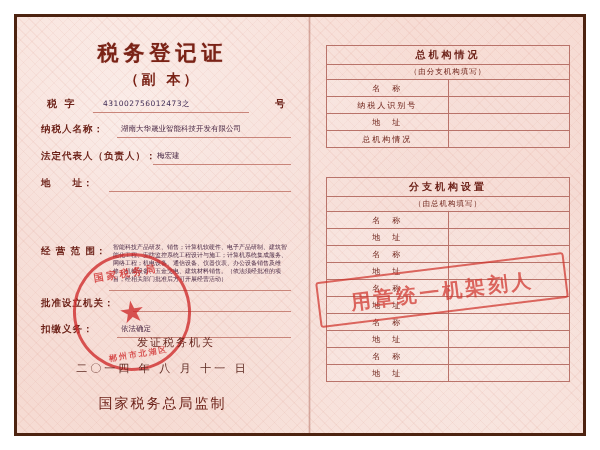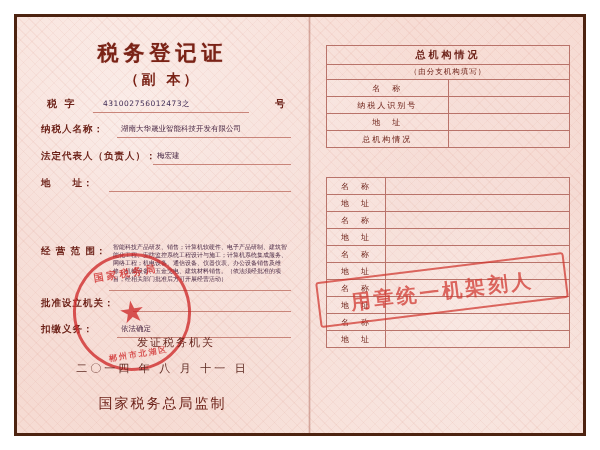--- a/index.html
+++ b/index.html
@@ -373,20 +373,26 @@
         </tr>
         <tr>
           <td class="key">总机构情况</td>
           <td class="blank"></td>
         </tr>
       </tbody>
         </table>
 
       <table class="box" style="top:160px;">
         <tbody>
+            <tr>
+              <td class="hdr" colspan="2">分支机构设置</td>
+            </tr>
+        <tr>
+              <td class="hdr2" colspan="2">（由总机构填写）</td>
+            </tr>
         <tr>
           <td class="key">名　称</td>
           <td class="blank"></td>
         </tr>
         <tr>
           <td class="key">地　址</td>
           <td class="blank"></td>
         </tr>
         <tr>
           <td class="key">名　称</td>

